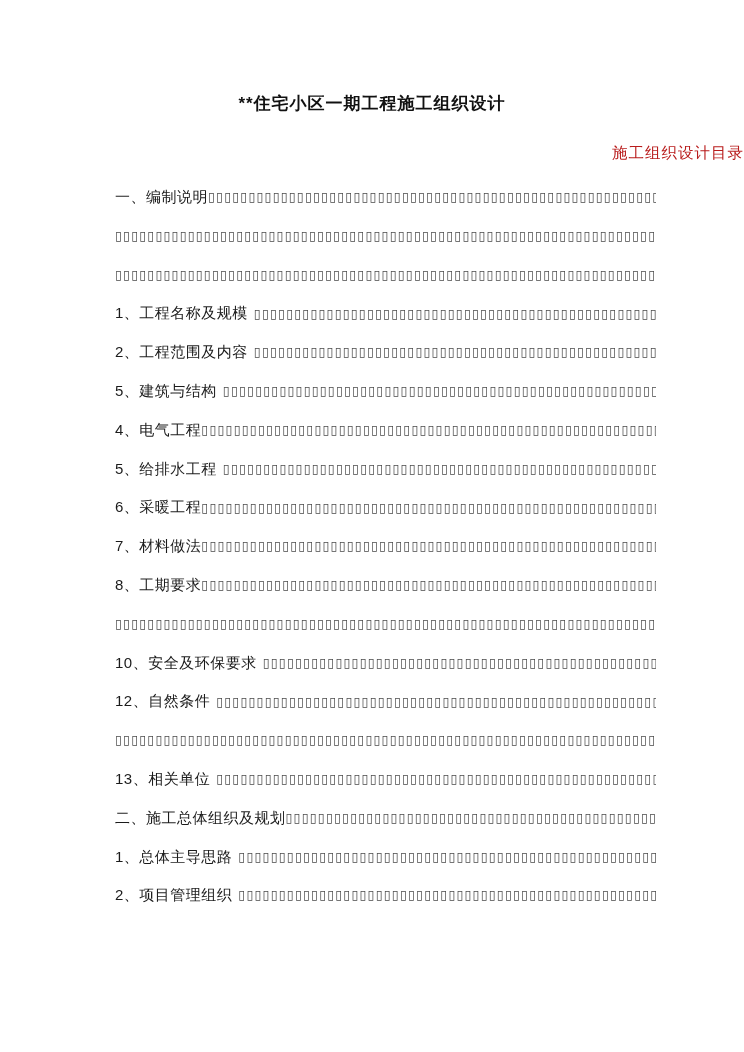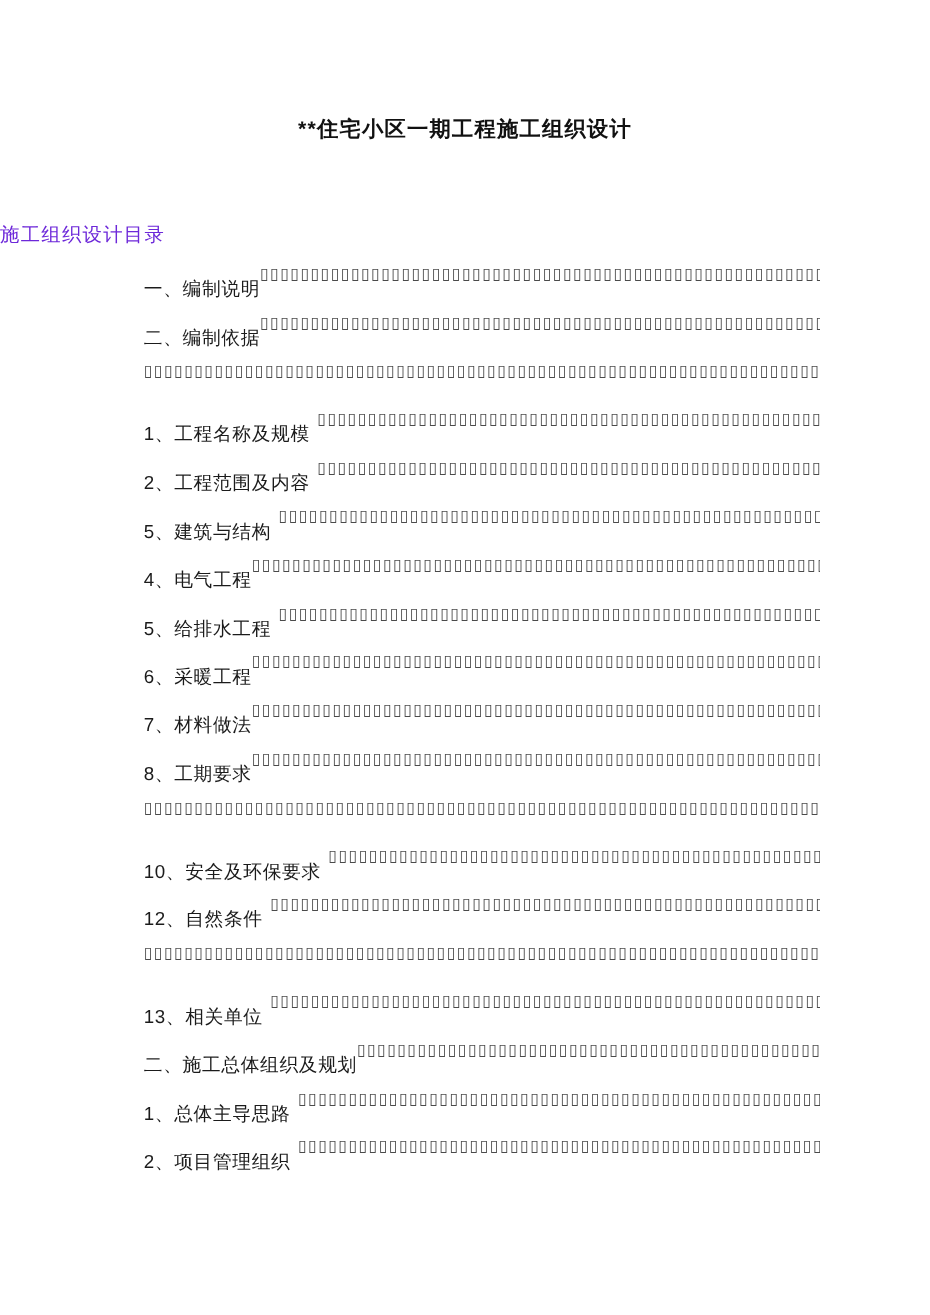--- a/index.html
+++ b/index.html
@@ -19,33 +19,33 @@
   }
   .doc-title {
     padding-top: 92px;
     text-align: center;
     font-size: 17px;
     font-weight: bold;
     letter-spacing: 1px;
     color: #111111;
   }
   .toc-heading {
-    margin-top: 63px;
-    text-align: left;
+    margin-top: 28px;
+    text-align: right;
     font-size: 15.5px;
     font-weight: normal;
     letter-spacing: 1px;
-    color: #6d28d9;
+    color: #b91c1c;
   }
   .toc {
     margin: 14px 88px 0 115px;
   }
   .toc-row {
     display: flex;
-    align-items: flex-start;
+    align-items: center;
     height: 38.8px;
     font-size: 15px;
     line-height: 38.8px;
   }
   .toc-label {
     white-space: nowrap;
     letter-spacing: 0.5px;
     color: #1b1b1b;
   }
   .toc-label.gap {
@@ -69,21 +69,20 @@
   <div class="doc-title">**住宅小区一期工程施工组织设计</div>
 
   <div class="toc-heading">施工组织设计目录</div>
 
   <div class="toc">
       <div class="toc-row">
         <span class="toc-label">一、编制说明</span>
         <span class="toc-leader">▯▯▯▯▯▯▯▯▯▯▯▯▯▯▯▯▯▯▯▯▯▯▯▯▯▯▯▯▯▯▯▯▯▯▯▯▯▯▯▯▯▯▯▯▯▯▯▯▯▯▯▯▯▯▯▯▯▯▯▯▯▯▯▯▯▯▯▯▯▯▯▯▯▯▯▯▯▯▯▯▯▯▯▯▯▯▯▯▯▯▯▯▯▯▯▯▯▯▯▯▯▯▯▯▯▯▯▯▯▯▯▯▯▯▯▯▯▯▯▯</span>
       </div>
       <div class="toc-row">
-        <span class="toc-label">二、编制依据</span>
         <span class="toc-leader">▯▯▯▯▯▯▯▯▯▯▯▯▯▯▯▯▯▯▯▯▯▯▯▯▯▯▯▯▯▯▯▯▯▯▯▯▯▯▯▯▯▯▯▯▯▯▯▯▯▯▯▯▯▯▯▯▯▯▯▯▯▯▯▯▯▯▯▯▯▯▯▯▯▯▯▯▯▯▯▯▯▯▯▯▯▯▯▯▯▯▯▯▯▯▯▯▯▯▯▯▯▯▯▯▯▯▯▯▯▯▯▯▯▯▯▯▯▯▯▯</span>
       </div>
       <div class="toc-row">
         <span class="toc-leader">▯▯▯▯▯▯▯▯▯▯▯▯▯▯▯▯▯▯▯▯▯▯▯▯▯▯▯▯▯▯▯▯▯▯▯▯▯▯▯▯▯▯▯▯▯▯▯▯▯▯▯▯▯▯▯▯▯▯▯▯▯▯▯▯▯▯▯▯▯▯▯▯▯▯▯▯▯▯▯▯▯▯▯▯▯▯▯▯▯▯▯▯▯▯▯▯▯▯▯▯▯▯▯▯▯▯▯▯▯▯▯▯▯▯▯▯▯▯▯▯</span>
       </div>
       <div class="toc-row">
         <span class="toc-label gap">1、工程名称及规模</span>
         <span class="toc-leader">▯▯▯▯▯▯▯▯▯▯▯▯▯▯▯▯▯▯▯▯▯▯▯▯▯▯▯▯▯▯▯▯▯▯▯▯▯▯▯▯▯▯▯▯▯▯▯▯▯▯▯▯▯▯▯▯▯▯▯▯▯▯▯▯▯▯▯▯▯▯▯▯▯▯▯▯▯▯▯▯▯▯▯▯▯▯▯▯▯▯▯▯▯▯▯▯▯▯▯▯▯▯▯▯▯▯▯▯▯▯▯▯▯▯▯▯▯▯▯▯</span>
       </div>
       <div class="toc-row">

